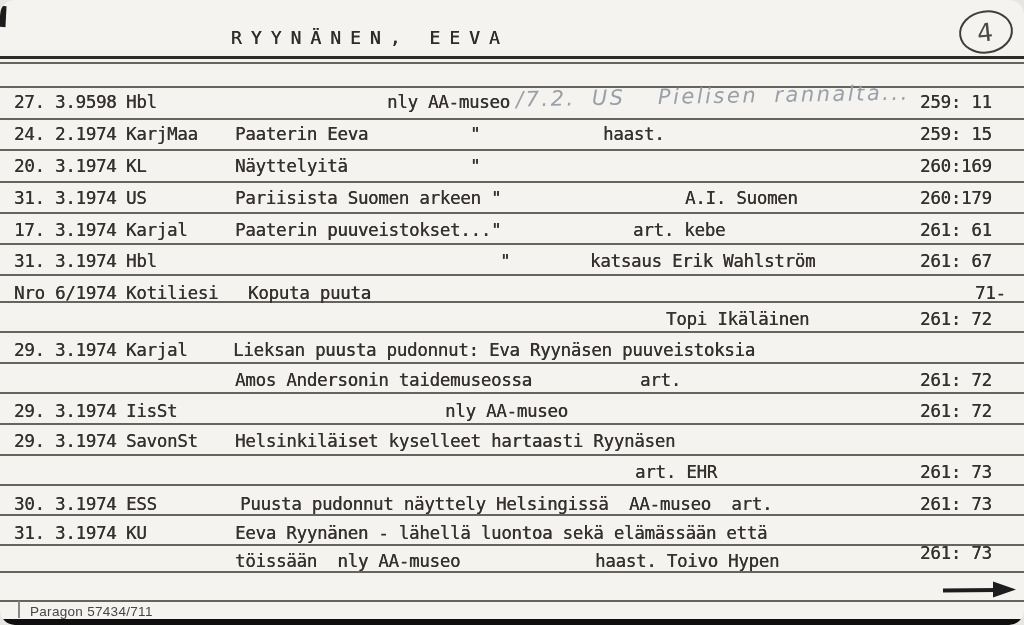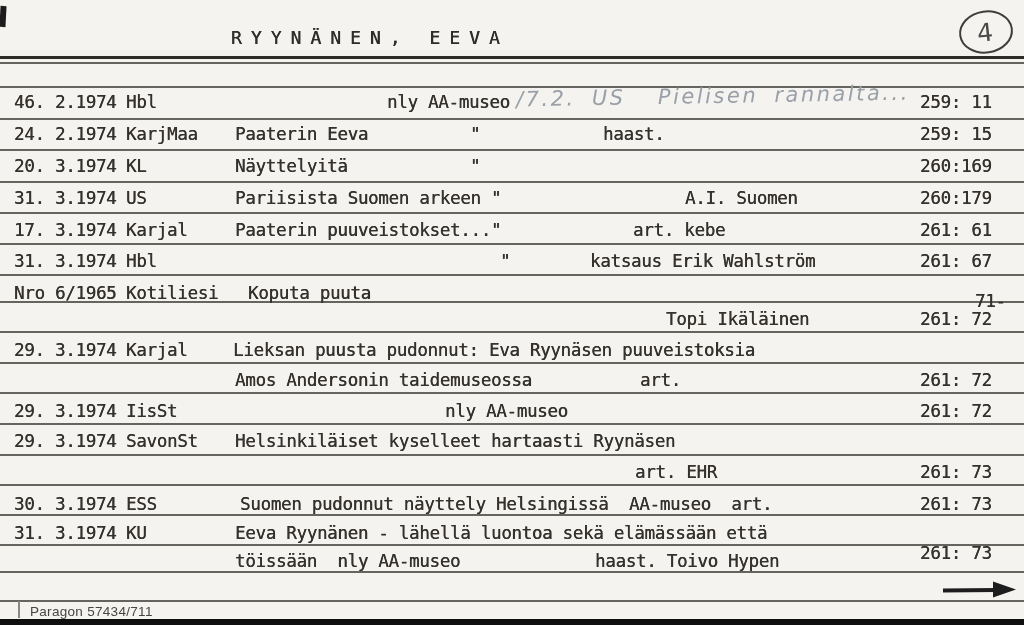--- a/index.html
+++ b/index.html
@@ -2,20 +2,21 @@
 <html><head>
 <meta charset="utf-8">
 <style>
   html,body{margin:0;padding:0;background:#e8e6e2;}
   .card{
     position:relative;
     width:1024px;height:625px;
     background:#f4f3f0;
     overflow:hidden;
     font-family:"DejaVu Sans Mono","Liberation Mono",monospace;
+    border-radius:15px;
   }
   
   .t{
     position:absolute;
     font-family:"DejaVu Sans Mono","Liberation Mono",monospace;
     font-size:17.5px;
     color:#35322e;
     white-space:pre;
     letter-spacing:-0.3px;
     text-shadow:0.3px 0 0 currentColor;
@@ -81,21 +82,21 @@
   <div class="hr" style="top:362px"></div>
   <div class="hr" style="top:391.5px"></div>
   <div class="hr" style="top:423px"></div>
   <div class="hr" style="top:453.5px"></div>
   <div class="hr" style="top:484px"></div>
   <div class="hr" style="top:514px"></div>
   <div class="hr" style="top:543.5px"></div>
   <div class="hr" style="top:570.5px"></div>
   <div class="hr" style="top:600px"></div>
 
-  <span class="t" style="left:14px;top:92px">46. 2.1974</span>
+  <span class="t" style="left:14px;top:92px">27. 3.9598</span>
   <span class="t" style="left:126px;top:92px">Hbl</span>
   <span class="t" style="left:387px;top:92px">nly AA-museo</span>
   <span class="t" style="left:920px;top:92px">259: 11</span>
   <span class="hw-note">/7.2. US  Pielisen rannalta...</span>
 
   <span class="t" style="left:14px;top:124px">24. 2.1974</span>
   <span class="t" style="left:126px;top:124px">KarjMaa</span>
   <span class="t" style="left:235px;top:124px">Paaterin Eeva</span>
   <span class="t" style="left:470px;top:124px">"</span>
   <span class="t" style="left:603px;top:124px">haast.</span>
@@ -118,24 +119,24 @@
   <span class="t" style="left:235px;top:220px">Paaterin puuveistokset..."</span>
   <span class="t" style="left:633px;top:220px">art. kebe</span>
   <span class="t" style="left:920px;top:220px">261: 61</span>
 
   <span class="t" style="left:14px;top:251px">31. 3.1974</span>
   <span class="t" style="left:126px;top:251px">Hbl</span>
   <span class="t" style="left:500px;top:251px">"</span>
   <span class="t" style="left:590px;top:251px">katsaus Erik Wahlström</span>
   <span class="t" style="left:920px;top:251px">261: 67</span>
 
-  <span class="t" style="left:14px;top:283px">Nro 6/1965</span>
+  <span class="t" style="left:14px;top:283px">Nro 6/1974</span>
   <span class="t" style="left:126px;top:283px">Kotiliesi</span>
   <span class="t" style="left:248px;top:283px">Koputa puuta</span>
-  <span class="t" style="left:975px;top:291px">71-</span>
+  <span class="t" style="left:975px;top:283px">71-</span>
   <span class="t" style="left:666px;top:309px">Topi Ikäläinen</span>
   <span class="t" style="left:920px;top:309px">261: 72</span>
 
   <span class="t" style="left:14px;top:340px">29. 3.1974</span>
   <span class="t" style="left:126px;top:340px">Karjal</span>
   <span class="t" style="left:233px;top:340px">Lieksan puusta pudonnut: Eva Ryynäsen puuveistoksia</span>
   <span class="t" style="left:235px;top:370px">Amos Andersonin taidemuseossa</span>
   <span class="t" style="left:640px;top:370px">art.</span>
   <span class="t" style="left:920px;top:370px">261: 72</span>
 
@@ -145,21 +146,21 @@
   <span class="t" style="left:920px;top:401px">261: 72</span>
 
   <span class="t" style="left:14px;top:431px">29. 3.1974</span>
   <span class="t" style="left:126px;top:431px">SavonSt</span>
   <span class="t" style="left:235px;top:431px">Helsinkiläiset kyselleet hartaasti Ryynäsen</span>
   <span class="t" style="left:635px;top:462px">art. EHR</span>
   <span class="t" style="left:920px;top:462px">261: 73</span>
 
   <span class="t" style="left:14px;top:494px">30. 3.1974</span>
   <span class="t" style="left:126px;top:494px">ESS</span>
-  <span class="t" style="left:240px;top:494px">Suomen pudonnut näyttely Helsingissä  AA-museo  art.</span>
+  <span class="t" style="left:240px;top:494px">Puusta pudonnut näyttely Helsingissä  AA-museo  art.</span>
   <span class="t" style="left:920px;top:494px">261: 73</span>
 
   <span class="t" style="left:14px;top:523px">31. 3.1974</span>
   <span class="t" style="left:126px;top:523px">KU</span>
   <span class="t" style="left:235px;top:523px">Eeva Ryynänen - lähellä luontoa sekä elämässään että</span>
   <span class="t" style="left:235px;top:551px">töissään  nly AA-museo</span>
   <span class="t" style="left:595px;top:551px">haast. Toivo Hypen</span>
   <span class="t" style="left:920px;top:543px">261: 73</span>
 
   <svg class="arrow" width="88" height="26" viewBox="0 0 88 26">

